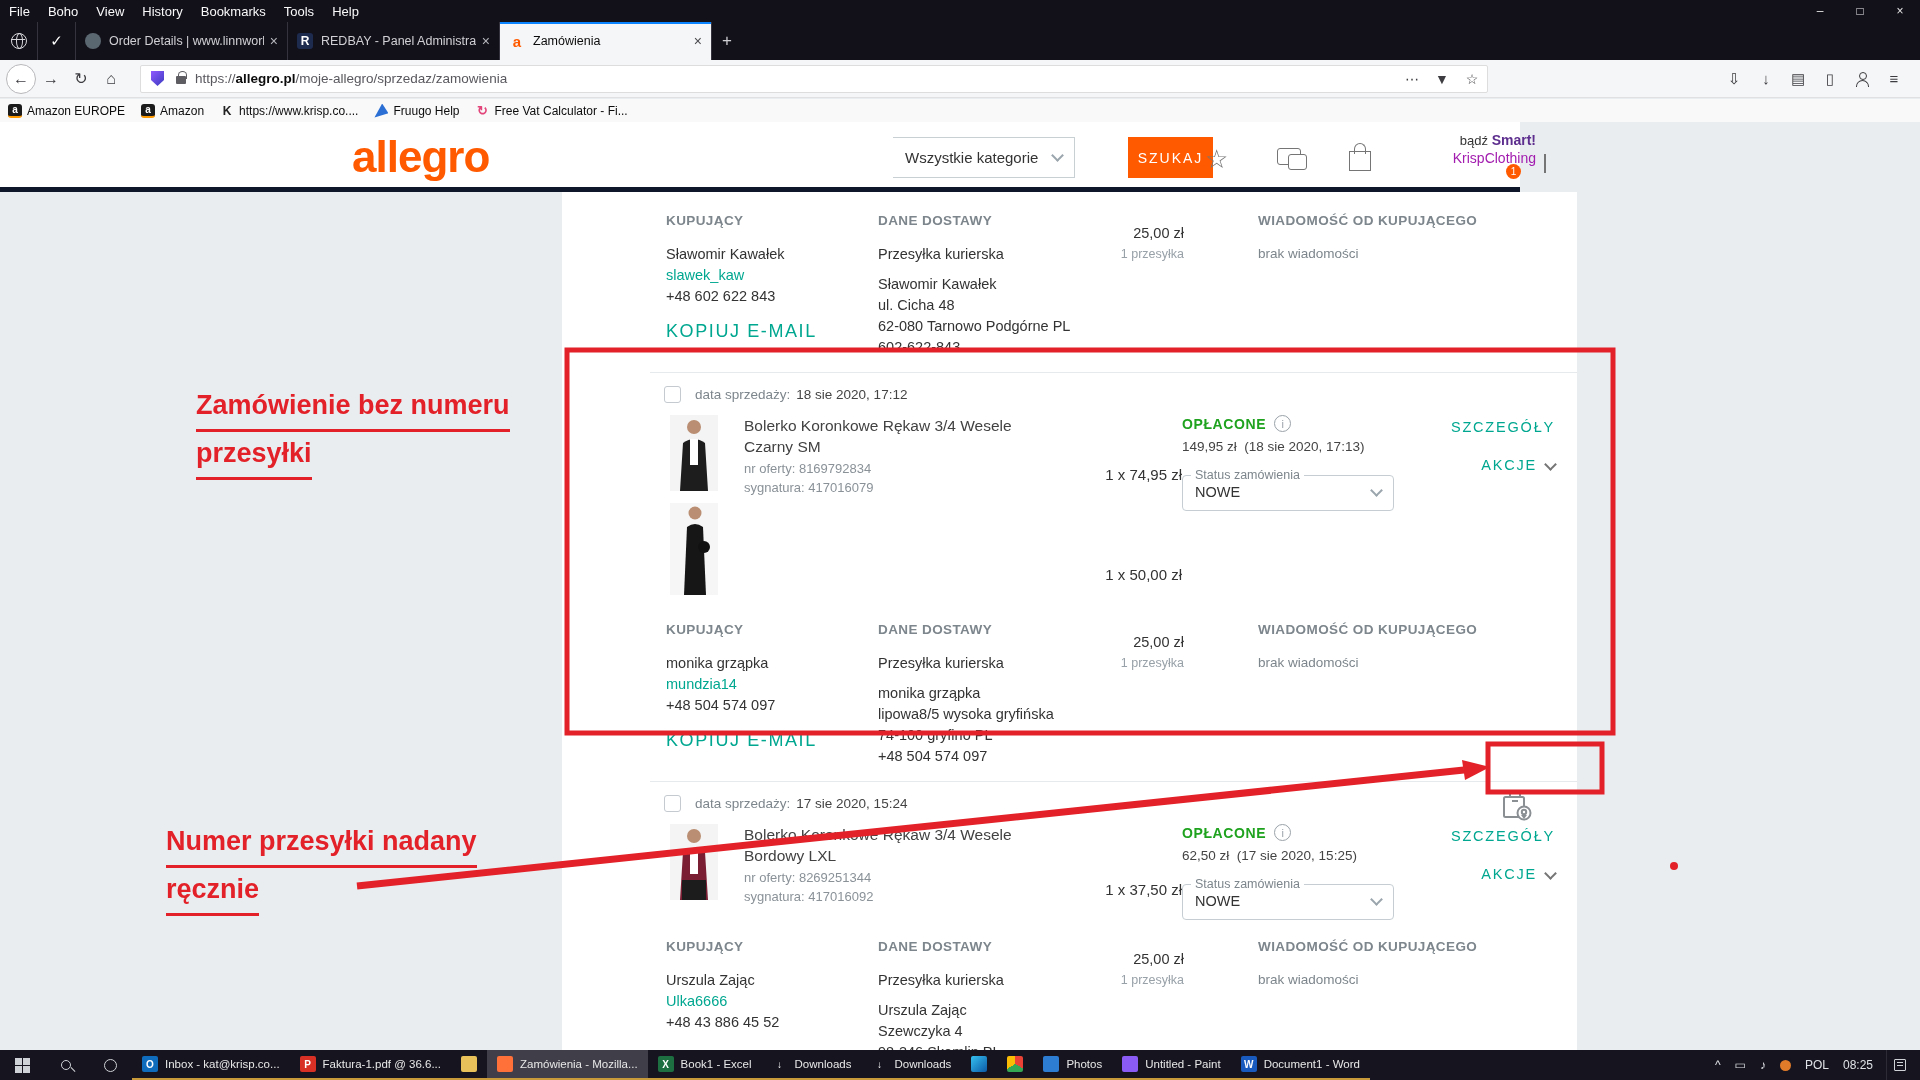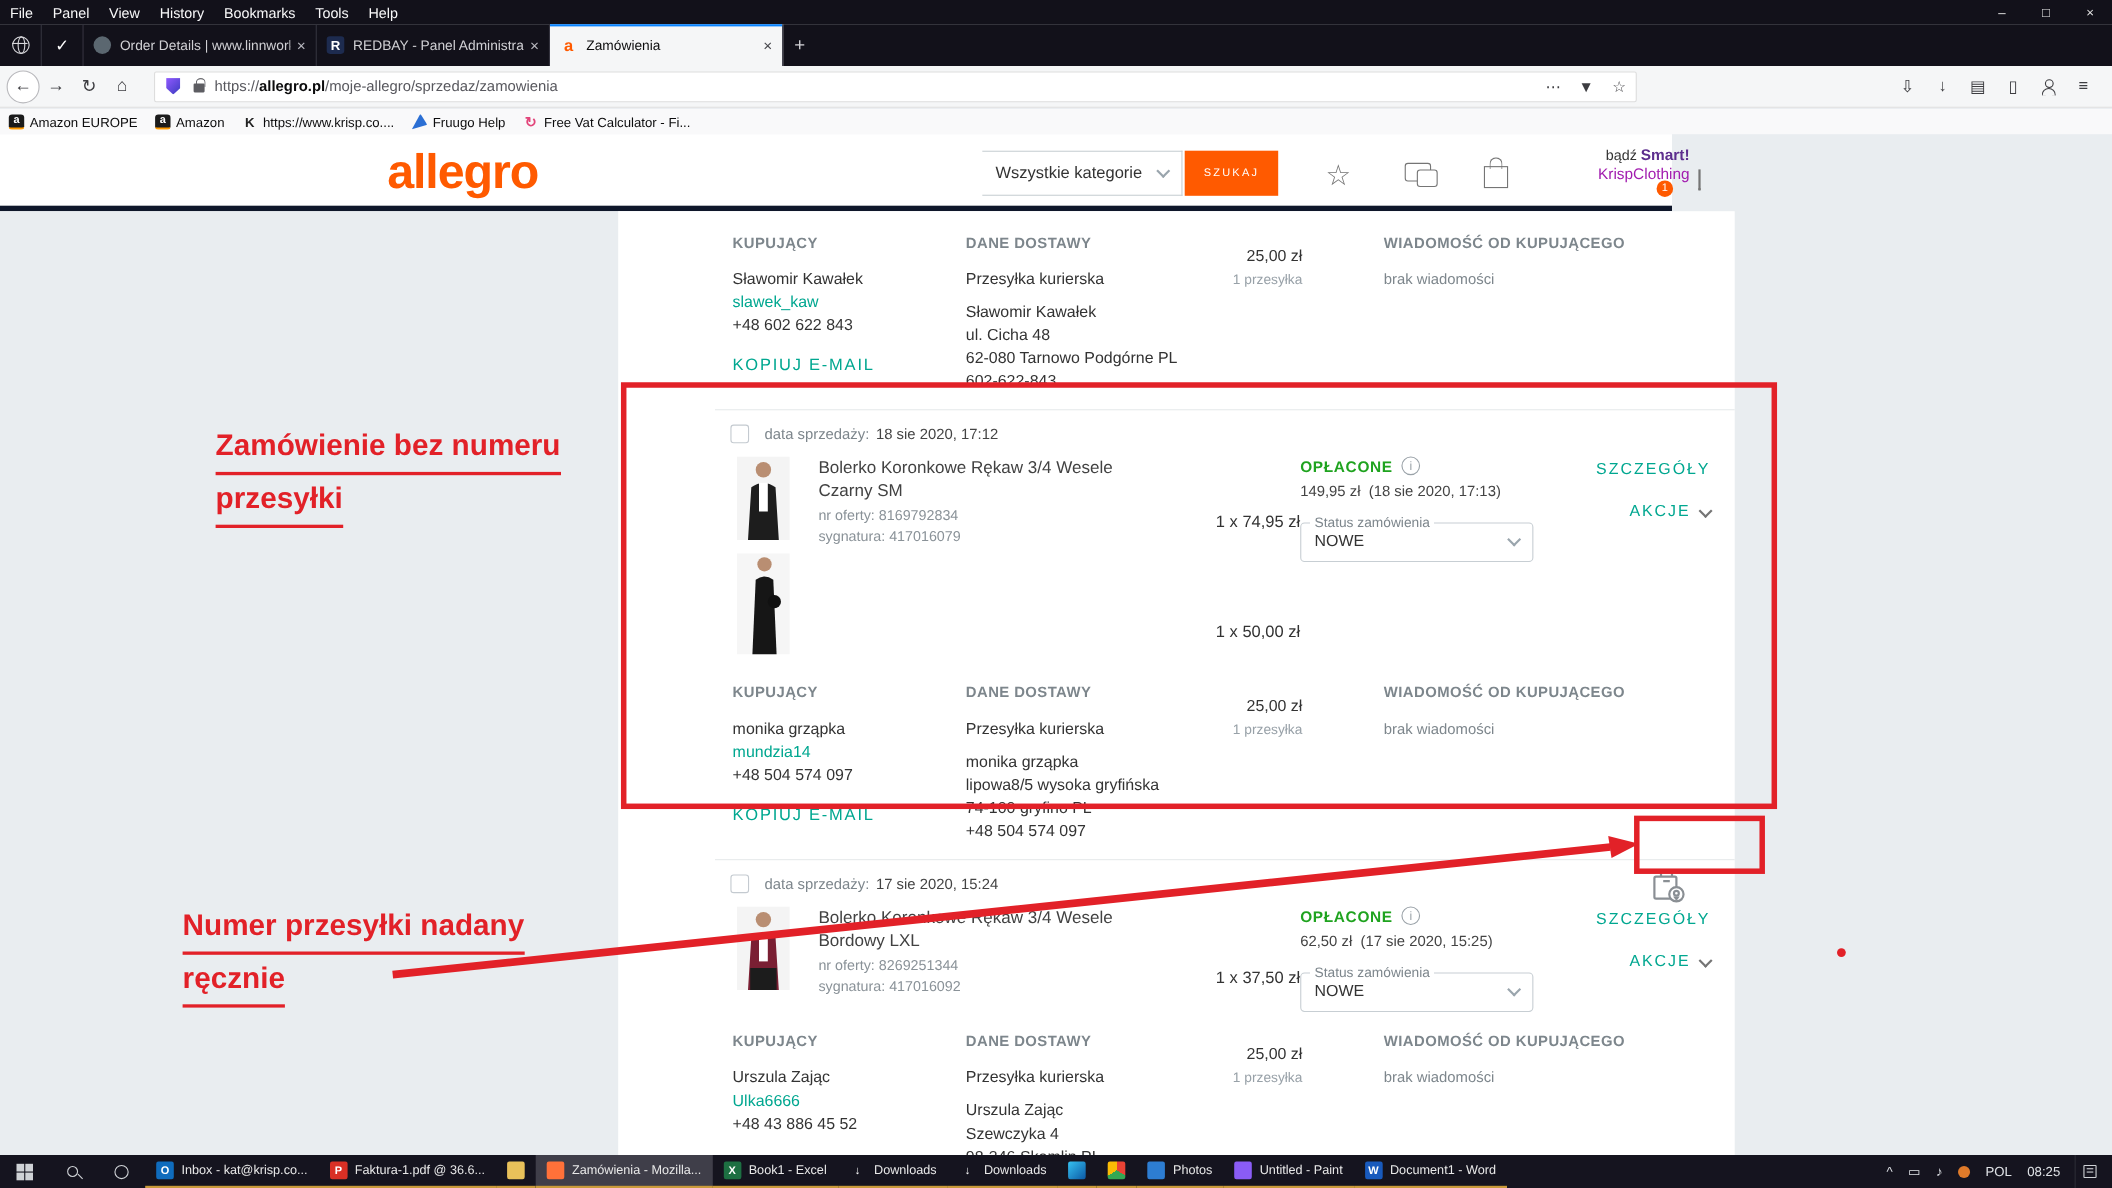--- a/index.html
+++ b/index.html
@@ -56,41 +56,41 @@
 
   
   #siteheader { position:absolute; left:0; top:122px; width:1520px; height:70px; background:#fff; border-bottom:5px solid #0f172a; }
   #logo { position:absolute; left:352px; top:10px; font-size:44px; font-weight:bold; color:#ff5a00; letter-spacing:-1px; }
   #searchbox { position:absolute; left:512px; top:15px; width:382px; height:41px; border:1px solid #c9d0d4; display:flex; align-items:center; }
   #search-input { border:none; outline:none; flex:1; font-size:15px; padding-left:14px; color:#444; font-family:"Liberation Sans",sans-serif; }
   #search-input::placeholder { color:#9aa5ad; opacity:1; }
   #multi-search { color:#00a790; font-size:14px; padding-right:12px; }
   #catbox { position:absolute; left:893px; top:15px; width:182px; height:41px; border:1px solid #c9d0d4; border-left:none; display:flex; align-items:center; padding:0 12px; font-size:15px; color:#333; }
   .chev { width:9px; height:9px; border-right:2px solid #9aa5ad; border-bottom:2px solid #9aa5ad; transform:rotate(45deg); margin-left:auto; margin-top:-4px; }
-  #search-btn { position:absolute; left:1077px; top:15px; width:85px; height:41px; background:#ff5a00; color:#fff; border:none; font-size:10px; letter-spacing:2px; font-family:"Liberation Sans",sans-serif; }
+  #search-btn { position:absolute; left:1128px; top:15px; width:85px; height:41px; background:#ff5a00; color:#fff; border:none; font-size:14px; letter-spacing:2px; font-family:"Liberation Sans",sans-serif; }
   .hdr-ic { position:absolute; top:22px; color:#757575; }
   #fav-star { left:1205px; font-size:26px; }
   .chat-ic { left:1277px; top:26px; width:24px; height:17px; border:1.7px solid #757575; border-radius:3px; position:absolute; }
   .chat-ic:before { content:""; position:absolute; right:-7px; top:5px; width:17px; height:14px; border:1.7px solid #757575; border-radius:3px; background:#fff; }
   .bag-ic { left:1349px; top:29px; width:22px; height:20px; border:1.7px solid #757575; position:absolute; }
   .bag-ic:before { content:""; position:absolute; left:4px; top:-9px; width:10px; height:10px; border:1.7px solid #757575; border-bottom:none; border-radius:6px 6px 0 0; }
   #smart-line { position:absolute; left:1420px; top:10px; width:116px; text-align:right; font-size:13px; color:#333; }
   #smart-word { color:#5d2e8e; font-weight:bold; font-size:14px; }
   #account-name { position:absolute; left:1400px; top:28px; width:136px; text-align:right; font-size:14px; color:#a21caf; }
   #account-chev { position:absolute; left:1544px; top:32px; }
   #account-chev .chev { border-color:#757575; }
   #acct-badge { position:absolute; left:1506px; top:42px; width:15px; height:15px; background:#ff5a00; color:#fff; border-radius:50%; font-size:10px; display:flex; align-items:center; justify-content:center; }
 
   
   #page { position:absolute; left:0; top:192px; width:1920px; height:858px; background:#e9edf0; }
   #card { position:absolute; left:562px; top:0; width:1015px; height:858px; background:#fff; padding-top:14px; }
   .divider { border-top:1px solid #e7eaec; margin:14px 0 0 88px; }
   .sec-lbl { font-size:13.5px; font-weight:bold; color:#7d868c; letter-spacing:.4px; }
   .teal { color:#00a790; }
-  .copy-mail { color:#00a790; font-size:15px; letter-spacing:1.6px; margin-top:14px; }
+  .copy-mail { color:#00a790; font-size:18px; letter-spacing:1.6px; margin-top:14px; }
   .o-foot { display:grid; grid-template-columns:212px 218px 88px auto; margin:16px 0 0 104px; font-size:14.5px; color:#333; }
   .o-foot .cell > div { line-height:21px; }
   .f-name { margin-top:13px; }
   .cost-cell { text-align:right; }
   .cost-main { margin-top:13px; font-size:14.5px; color:#333; }
   .cost-sub { font-size:12.5px; color:#98a1a8; }
   .msg-cell { padding-left:74px; }
   .msg-val { margin-top:12px; font-size:13.5px; color:#7d868c; font-weight:normal; }
   .addr-gap { height:9px; }
 
@@ -157,21 +157,21 @@
   .notif-ic:before { content:""; position:absolute; left:2px; top:2px; width:6px; height:0; border-top:1.4px solid #cfd2d6; box-shadow:0 3px 0 #cfd2d6; }
 </style>
 </head>
 <body>
 
 <div id="stage">
 
   <div id="titlebar">
     <div id="menu" style="display: flex;">
         <span class="menu-item">File</span>
-        <span class="menu-item">Panel</span>
+        <span class="menu-item">Boho</span>
         <span class="menu-item">View</span>
         <span class="menu-item">History</span>
         <span class="menu-item">Bookmarks</span>
         <span class="menu-item">Tools</span>
         <span class="menu-item">Help</span>
       </div>
     <div id="win-controls">
       <span class="wc">–</span>
       <span class="wc">□</span>
       <span class="wc">×</span>

